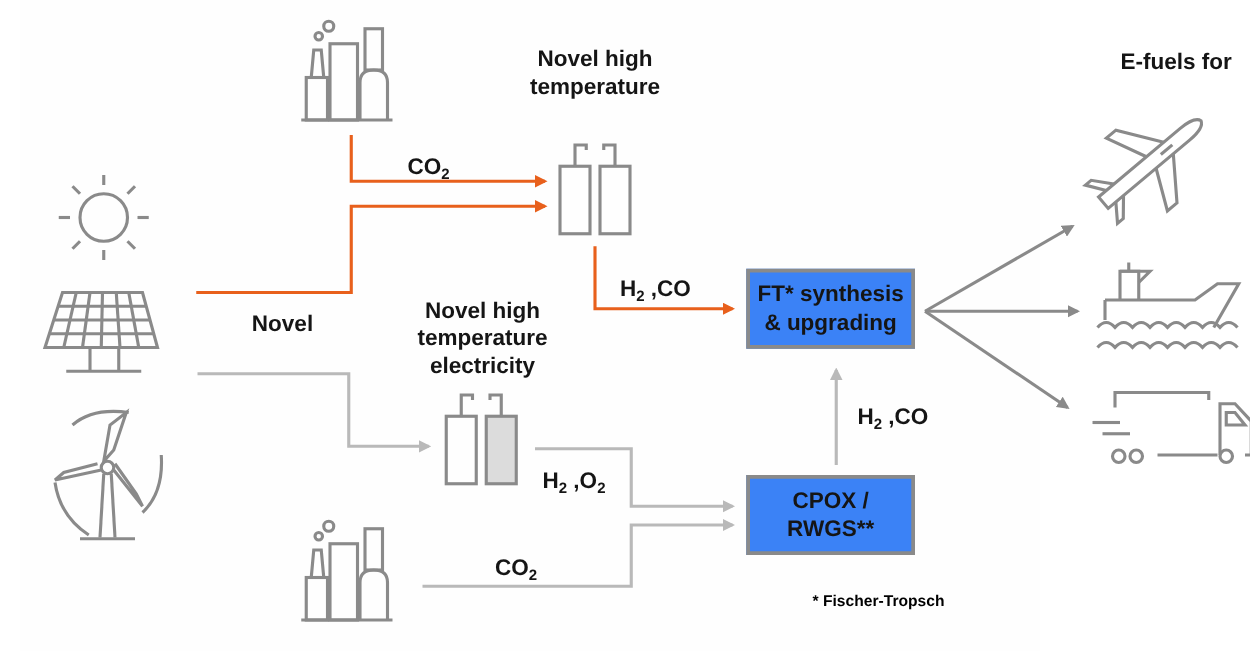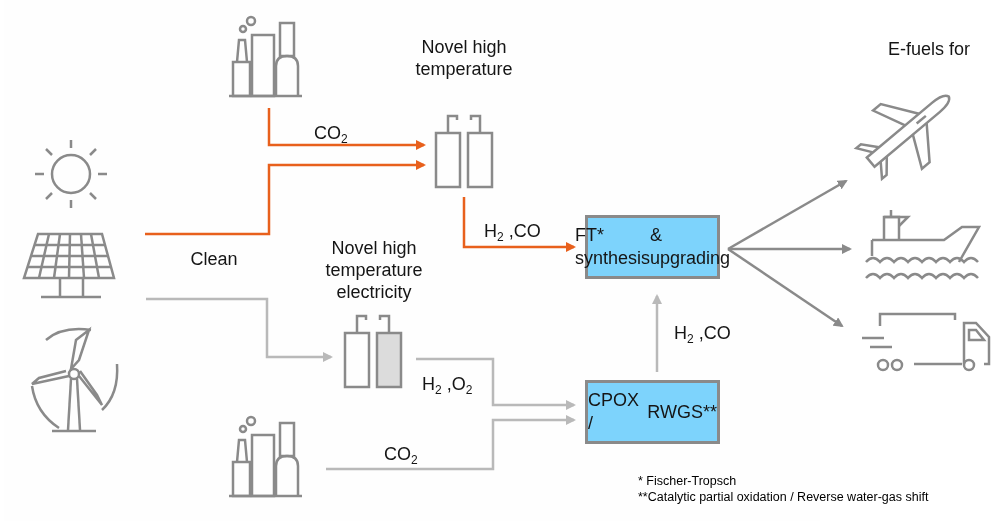--- a/index.html
+++ b/index.html
@@ -1,20 +1,20 @@
 <!DOCTYPE html>
 <html><head>
 <meta charset="utf-8">
 <style>
   html, body { margin:0; padding:0; background:#ffffff; }
   body { width:1000px; height:521px; overflow:hidden; position:relative; font-family:"Liberation Sans", sans-serif; color:#111; }
-  #stage { position:absolute; left:4px; top:0; width:816px; height:521px; background:#fefefe; }
+  #stage { position:absolute; left:16px; top:0; width:816px; height:521px; background:#fefefe;font-weight:bold; }
   .lbl { position:absolute; font-size:18px; line-height:22px; text-align:center; color:#151515; white-space:nowrap; }
   .lbl sub { font-size:12px; vertical-align:-4px; }
-  .box { position:absolute; border:3px solid #8a8a8a; background:#7dd3fc; box-sizing:border-box; display:flex; flex-direction:row; align-items:center; justify-content:center; font-size:18px; line-height:23px; color:#151515; }
+  .box { position:absolute; border:3px solid #8a8a8a; background:#3b82f6; box-sizing:border-box; display:flex; flex-direction:column; align-items:center; justify-content:center; font-size:18px; line-height:23px; color:#151515; }
   .foot { position:absolute; font-size:12.5px; line-height:16px; color:#000000; white-space:nowrap; }
   svg { position:absolute; left:0; top:0; }
 </style>
 </head>
 <body>
 
 <div id="stage">
 
 <svg width="1000" height="521" viewBox="0 0 1000 521">
   <defs>
@@ -159,21 +159,21 @@
 <div class="lbl" style="left:395px; top:36px; width:130px;">
   <div>Novel high</div>
   <div>temperature</div>
 </div>
 
 <div class="lbl" style="left:310px; top:122px;"><span>CO</span><sub>2</sub></div>
 
 <div class="lbl" style="left:480px; top:220px;"><span>H</span><sub>2</sub><span> ,CO</span></div>
 
 <div class="lbl" style="left:155px; top:248px; width:110px;">
-  <div>Clean</div>
+  <div>Novel</div>
 </div>
 
 <div class="lbl" style="left:305px; top:237px; width:130px;">
   <div>Novel high</div>
   <div>temperature</div>
   <div>electricity</div>
 </div>
 
 <div class="lbl" style="left:418px; top:333px;margin-top:40px;"><span>H</span><sub>2</sub><span> ,O</span><sub>2</sub></div>
 
@@ -189,15 +189,14 @@
 <div class="box" style="left:581px; top:380px; width:135px; height:64px;">
   <div>CPOX /</div>
   <div>RWGS**</div>
 </div>
 
 <div class="lbl" style="left:855px; top:38px; width:140px;">
   <div>E-fuels for</div>
 </div>
 
 <div class="foot" style="left:634px; top:473px;">* Fischer-Tropsch</div>
-<div class="foot" style="left:634px; top:489px;">**Catalytic partial oxidation / Reverse water-gas shift</div>
 
 </div>
 
 </body></html>

